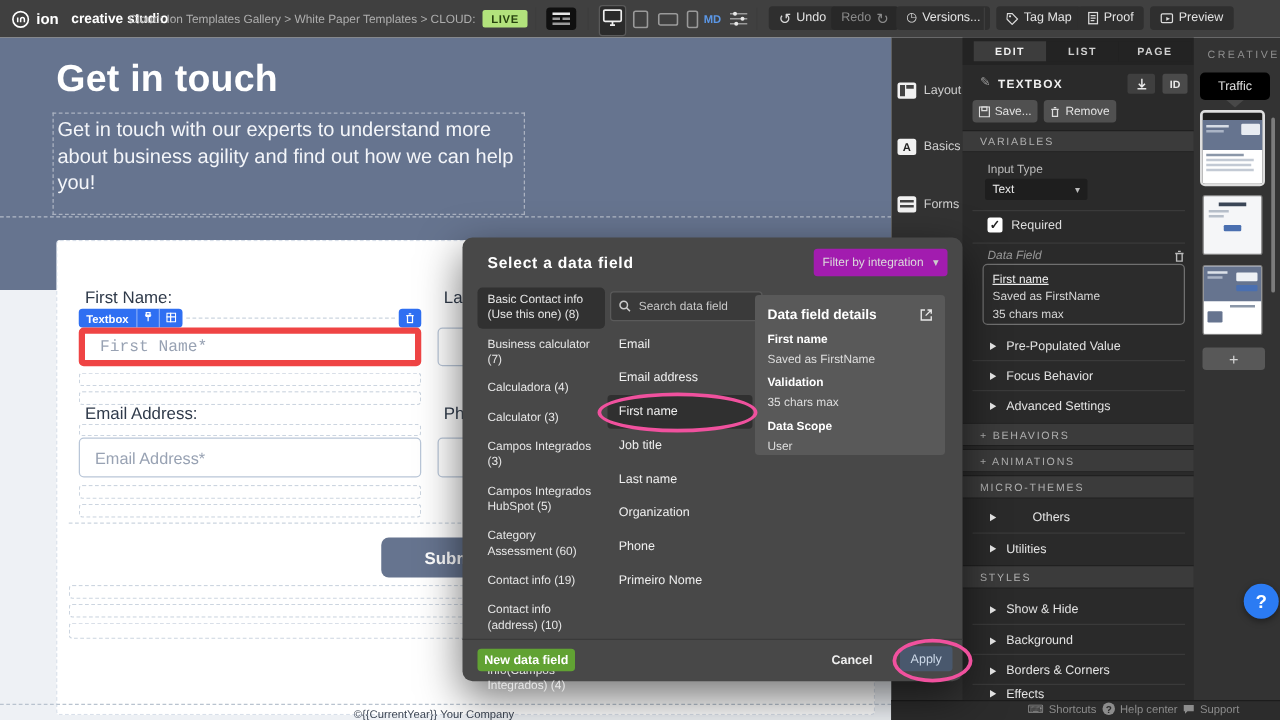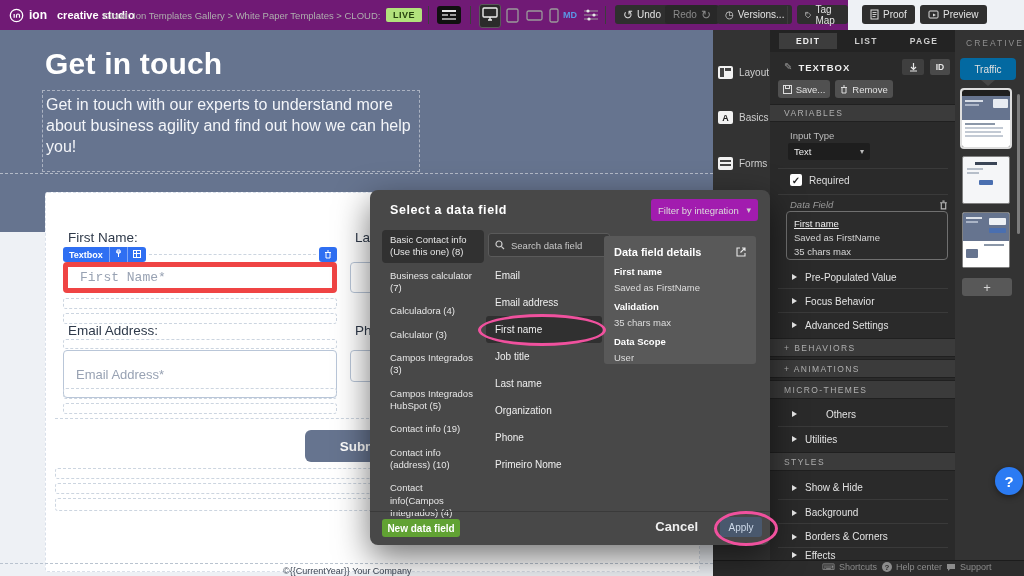--- a/index.html
+++ b/index.html
@@ -6,21 +6,21 @@
   html,body { background:#111; }
   #app {
     position:relative; width:1024px; height:576px; overflow:hidden;
     font-family:"Liberation Sans", sans-serif; -webkit-font-smoothing:antialiased;
     background:#eef1f5;
   }
   .abs { position:absolute; }
   .flex { display:flex; align-items:center; }
 
   
-  .topbar { left:0; top:0; width:848px; height:30px; background:#701a75; z-index:40; }
+  .topbar { left:0; top:0; width:1024px; height:30px; background:#404040; z-index:40; }
   .tb-btn { height:19px; background:#2f2f2f; border-radius:3px; color:#e3e3e3;
             font-size:10px; display:flex; align-items:center; justify-content:center; gap:4px; padding:0 8px; }
   .tb-div { width:1px; height:18px; background:#3d3d3d; top:6px; }
   .brand { color:#fff; font-size:12px; font-weight:bold; }
   .brand-suffix { color:#fff; font-size:11px; font-weight:bold; margin-left:5px; }
   .crumb { color:#aeaeae; font-size:9.5px; }
   .live { background:#b2e27c; color:#26420e; font-size:9px; font-weight:bold;
           border-radius:2px; padding:2px 7px; letter-spacing:.5px; }
   .devsel { background:#2b2b2b; border:1px solid #5a5a5a; border-radius:3px; padding:2px; }
   .md { color:#5b97e6; font-size:9px; font-weight:bold; }
@@ -58,21 +58,21 @@
               color:#e0e0e0; font-size:9.5px; padding:0 6px 0 22px; outline:none; font-family:"Liberation Sans",sans-serif;}
   .m-search::placeholder { color:#c8c8c8; }
   .m-field { color:#efefef; font-size:10px; height:27px; display:flex; align-items:center; padding-left:9px; }
   .m-field.sel { background:#303030; border-radius:3px; }
   .m-details { background:#595959; border-radius:3px; padding:10px 10px; }
   .m-dt { color:#fff; font-size:11px; font-weight:bold; }
   .m-db { color:#fff; font-size:9.5px; font-weight:bold; margin-top:8px; }
   .m-dv { color:#dedede; font-size:9.5px; margin-top:5px; }
   .greenbtn { background:#61a233; color:#fff; font-size:10px; font-weight:bold; border-radius:3px;
               display:flex; align-items:center; justify-content:center; }
-  .cancel { color:#efefef; font-size:13px; font-weight:bold; }
+  .cancel { color:#efefef; font-size:10px; font-weight:bold; }
   .applybtn { background:#49586d; color:#cdd9e8; font-size:10px; border-radius:3px;
               display:flex; align-items:center; justify-content:center; }
   .pinkring { border:3.5px solid #f0519e; border-radius:50%; z-index:60; pointer-events:none; }
 
   
   .rightbg { left:713px; top:30px; width:311px; height:546px; background:#333333; }
   .toolrow { color:#cfcfcf; font-size:10px; display:flex; align-items:center; gap:6px; }
   .toolicon { width:15px; height:13px; background:#f2f2f2; border-radius:2px; position:relative; }
   .tabs { background:#232323; }
   .tab { width:58px; height:16px; display:flex; align-items:center; justify-content:center;
@@ -90,21 +90,21 @@
   .p-dd { background:#1e1e1e; border-radius:2px; color:#ededed; font-size:9.5px; }
   .p-row { color:#e2e2e2; font-size:10px; display:flex; align-items:center; gap:8px; padding-left:22px; }
   .tri { width:0; height:0; border-top:3.5px solid transparent; border-bottom:3.5px solid transparent;
          border-left:5px solid #e8e8e8; display:inline-block; }
   .p-sep { border-top:1px solid #3a3a3a; }
   .dfbox { border:1px solid #707070; border-radius:4px; background:#2c2c2c; color:#d6d6d6;
            font-size:9.5px; line-height:14px; padding:5px 7px; }
   .checkbox { width:12px; height:12px; background:#fff; border-radius:2px; color:#222;
               font-size:10px; display:flex; align-items:center; justify-content:center; font-weight:bold; }
   .creative-lbl { color:#8f8f8f; font-size:8.5px; letter-spacing:2px; }
-  .traffic { background:#0369a1; border-radius:4px; color:#e0e0e0; font-size:10px;
+  .traffic { background:#000000; border-radius:4px; color:#e0e0e0; font-size:10px;
              display:flex; align-items:center; justify-content:center; }
   .thumb { background:#fff; border-radius:2px; overflow:hidden; }
   .thumb.selthumb { outline:2px solid #dedede; }
   .plusbtn { background:#585858; border-radius:3px; color:#d5d5d5; font-size:13px;
              display:flex; align-items:center; justify-content:center; }
   .bfoot { color:#8c8c8c; font-size:9px; display:flex; align-items:center; gap:4px; }
   .helpbubble { width:28px; height:28px; border-radius:50%; background:#2b7bf3; color:#fff;
                 font-weight:bold; font-size:15px; display:flex; align-items:center; justify-content:center;
                 z-index:70; box-shadow:0 2px 6px rgba(0,0,0,.4); }
 </style>
@@ -152,21 +152,21 @@
     <div class="abs drow" style="left:63px;top:268px;width:274px;height:11px;"></div>
     <div class="abs drow" style="left:63px;top:283px;width:274px;height:11px;"></div>
 
     <div class="abs flabel" style="left:355px;top:200px;">Last Name:</div>
     <div class="abs" style="left:350px;top:232px;width:120px;height:31px;">
       <input class="inputbox" placeholder="" style="">
     </div>
 
     <div class="abs flabel" style="left:68px;top:293px;">Email Address:</div>
     <div class="abs drow" style="left:63px;top:309px;width:274px;height:10px;"></div>
-    <div class="abs" style="left:63px;top:320px;width:274px;height:48px;">
+    <div class="abs" style="left:63px;top:320px;width:274px;height:32px;">
       <input class="inputbox" placeholder="Email Address*" style="">
     </div>
     <div class="abs drow" style="left:63px;top:358px;width:274px;height:11px;"></div>
     <div class="abs drow" style="left:63px;top:373px;width:274px;height:11px;"></div>
 
     <div class="abs flabel" style="left:355px;top:293px;">Phone Number:</div>
     <div class="abs" style="left:350px;top:320px;width:120px;height:32px;">
       <input class="inputbox" placeholder="" style="">
     </div>
 
@@ -372,20 +372,21 @@
       <span class="glyph" style="font-size:9px;color:#ccc;">▾</span>
     </div>
 
     <div class="abs" style="left:12px;top:40px;width:102px;">
       <div class="m-cat sel">Basic Contact info (Use this one) (8)</div>
       <div class="m-cat">Business calculator (7)</div>
       <div class="m-cat">Calculadora (4)</div>
       <div class="m-cat">Calculator (3)</div>
       <div class="m-cat">Campos Integrados (3)</div>
       <div class="m-cat">Campos Integrados HubSpot (5)</div>
+      <div class="m-cat">Category Assessment (60)</div>
       <div class="m-cat">Contact info (19)</div>
       <div class="m-cat">Contact info (address) (10)</div>
       <div class="m-cat">Contact info(Campos Integrados) (4)</div>
     </div>
 
     <div class="abs" style="left:118px;top:43px;width:122px;height:24px;">
       <svg class="abs" style="left:7px;top:7px;" width="10" height="10" viewBox="0 0 10 10">
           <circle cx="4" cy="4" r="3" stroke="#ccc" fill="none" stroke-width="1.2"></circle>
           <path d="M6.3 6.3L9 9" stroke="#ccc" stroke-width="1.2"></path>
         </svg>

